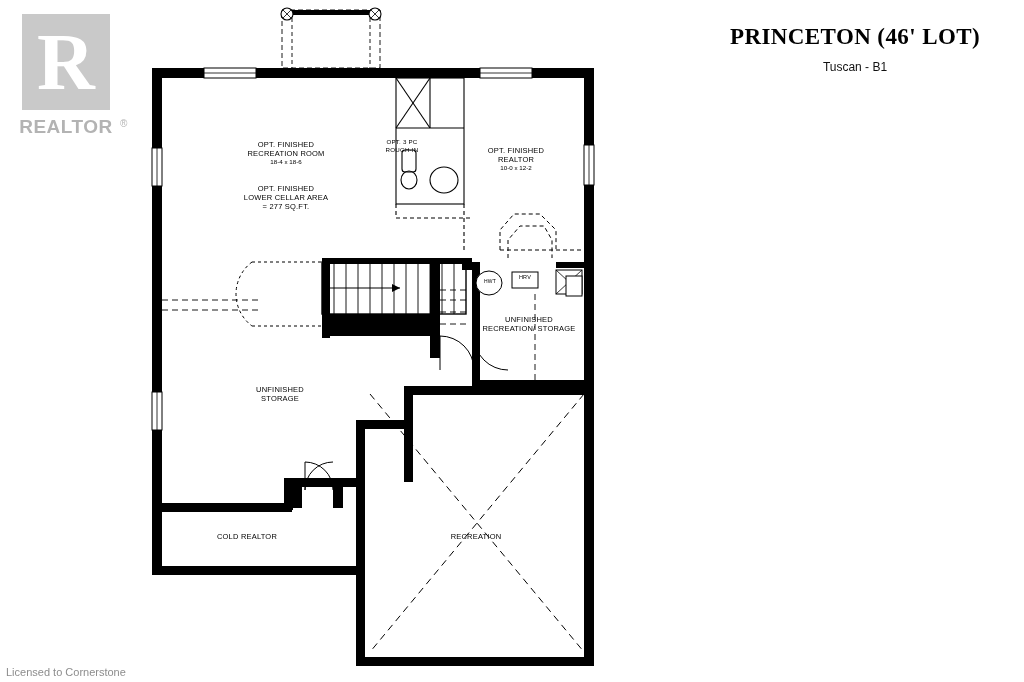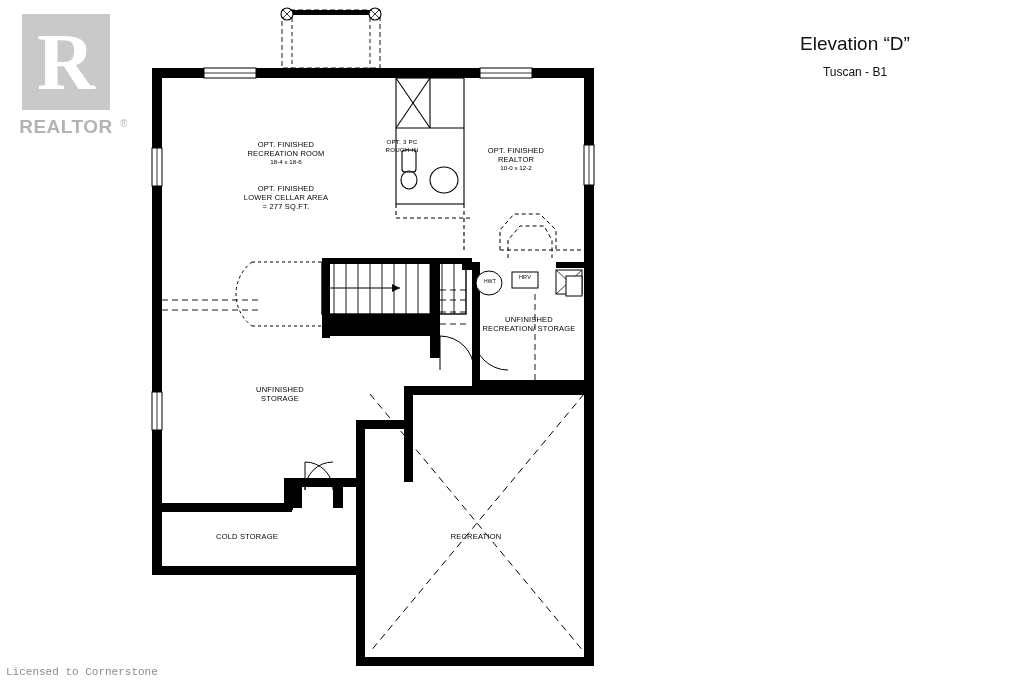--- a/index.html
+++ b/index.html
@@ -94,21 +94,21 @@
     color: #111;
   }
 
   
   #footer-license {
     position: absolute;
     left: 6px;
     bottom: 4px;
     font-size: 11px;
     color: #8d8d8d;
-    font-family: Liberation Mono, monospace;
+    font-family: Liberation Sans, sans-serif;
   }
 
   
   #floorplan {
     position: absolute;
     left: 0;
     top: 0;
   }
 
   .room-label {
@@ -128,21 +128,21 @@
 <body>
 
 <div id="realtor-logo">
   <div class="rbox"></div>
   <div class="rglyph">R</div>
   <div class="rword">REALTOR</div>
   <div class="rreg">®</div>
 </div>
 
 <div id="title-block">
-  <div class="t2">Elevation “D”</div>
+  <div class="t1">PRINCETON  (46' LOT)</div>
   <div class="t3">Tuscan - B1</div>
 </div>
 
 <div id="footer-license">Licensed to Cornerstone</div>
 
 <svg id="floorplan" width="1024" height="682" viewBox="0 0 1024 682">
 
   <g fill="#000000">
 
     <rect x="152" y="68" width="442" height="10"></rect>
@@ -325,21 +325,21 @@
   <div class="nm">UNFINISHED</div>
   <div class="nm">RECREATION/ STORAGE</div>
 </div>
 
 <div class="room-label" style="left:220px; top:385px; width:120px;">
   <div class="nm">UNFINISHED</div>
   <div class="nm">STORAGE</div>
 </div>
 
 <div class="room-label" style="left:192px; top:532px; width:110px;">
-  <div class="nm">COLD STORAGE</div>
+  <div class="nm">COLD REALTOR</div>
 </div>
 
 <div class="room-label" style="left:420px; top:532px; width:112px;">
   <div class="nm">RECREATION</div>
 </div>
 
 <div class="room-label sm" style="left:511px; top:274px; width:28px; font-size:5.5px;">
   <div class="nm" style="font-size:5.5px;">HRV</div>
 </div>
 

